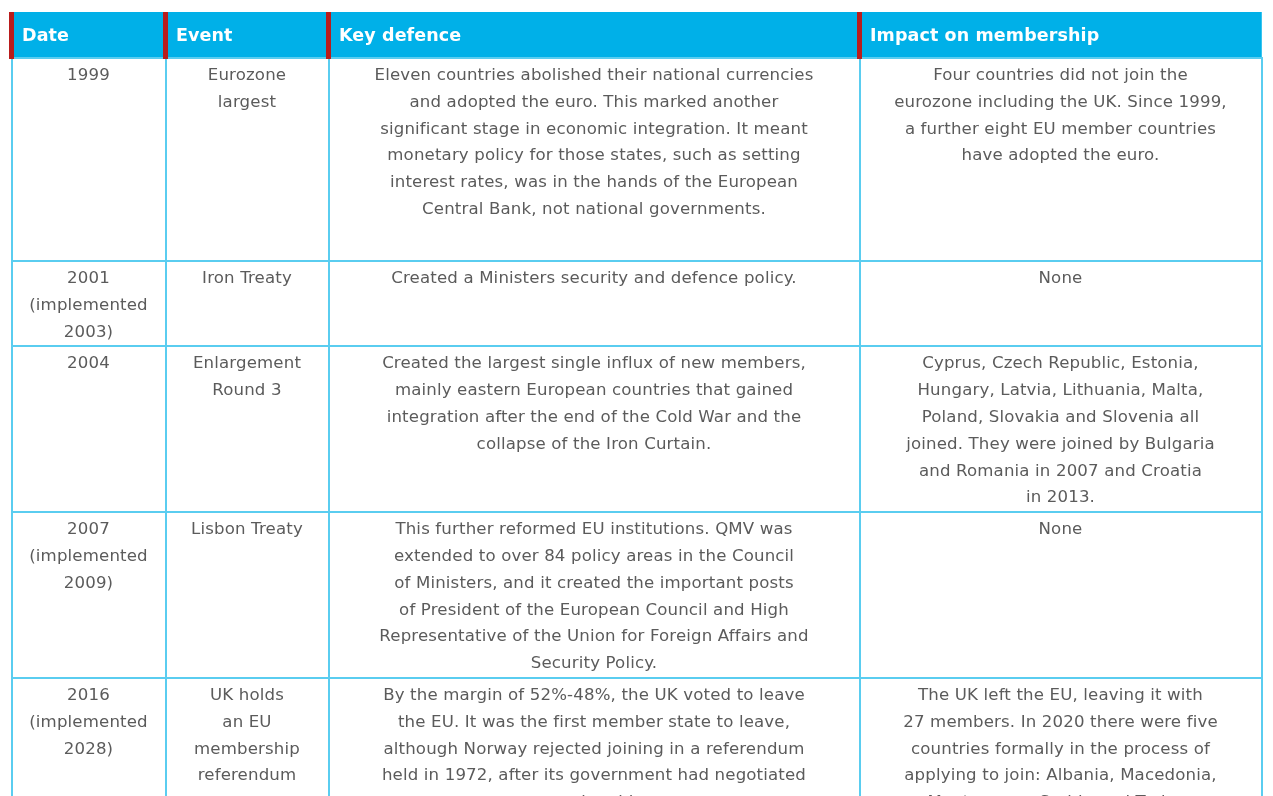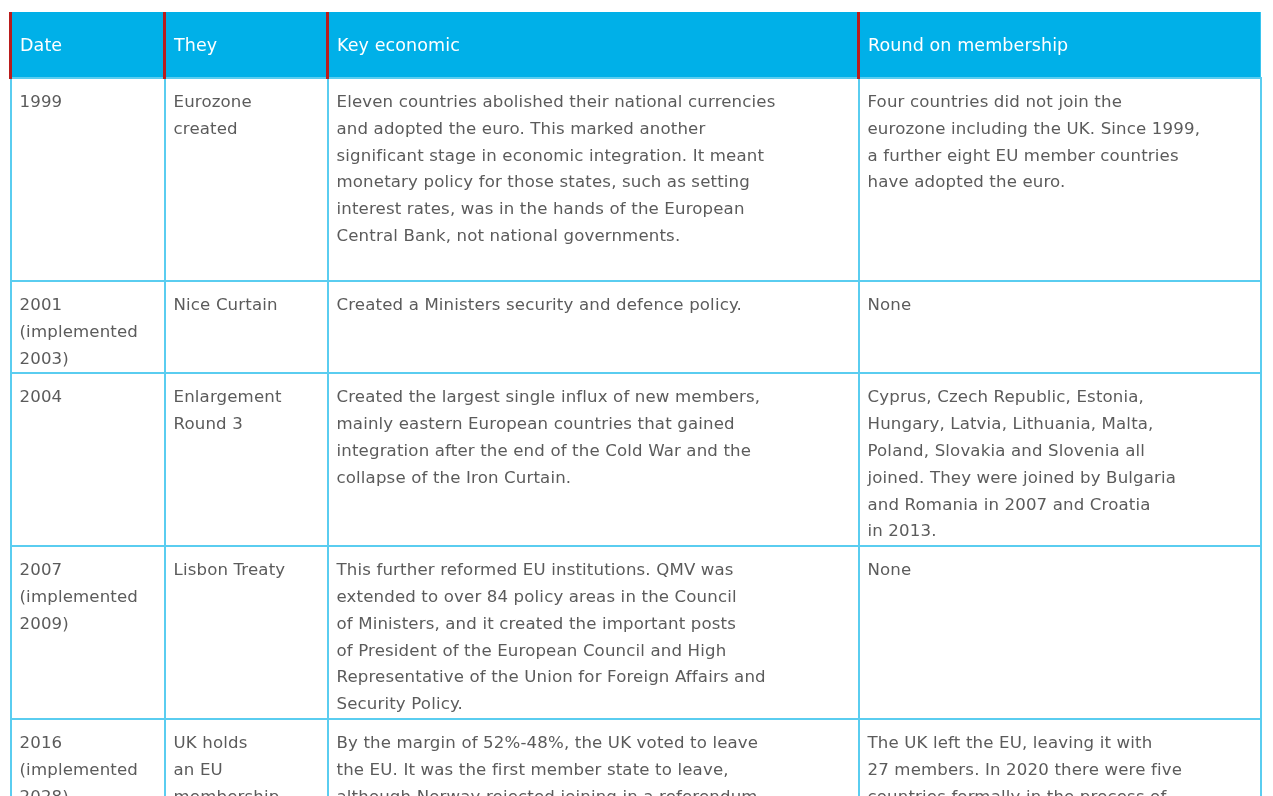--- a/index.html
+++ b/index.html
@@ -4,62 +4,63 @@
 <style>
   html, body { margin: 0; padding: 0; background: #ffffff; }
   body { width: 1273px; height: 796px; position: relative; overflow: hidden;
          font-family: "DejaVu Sans", sans-serif; }
   table.eu-table {
     position: absolute; left: 9px; top: 12px;
     width: 1250px; border-collapse: collapse; table-layout: fixed;
   }
   .eu-table th {
     background: #00b0e8; color: #ffffff; text-align: left;
-    font-weight: normal; font-size: 17.5px; height: 33px; padding: 16px 8px;
-    border-left: 3px solid #b91c1c; border-right: 1px solid #38c4ef;
+    font-weight: bold; font-size: 17.5px; height: 33px; padding: 6px 8px;
+    border-left: 5px solid #b91c1c; border-right: 1px solid #38c4ef;
     vertical-align: middle; letter-spacing: 0.1px;
   }
   .eu-table td {
     border: 2px solid #5acdf0; vertical-align: top;
-    padding: 10px 8px 0 8px; color: #5b5b5b;
+    padding: 3px 8px 0 8px; color: #5b5b5b;
     font-size: 16.6px; line-height: 26.8px; font-weight: normal;
     letter-spacing: 0.15px;
+    text-align: center;
   }
   .eu-table td span { white-space: pre-line; display: block; }
   col.c-date { width: 154px; }
   col.c-event { width: 163px; }
   col.c-key { width: 531px; }
   col.c-impact { width: 402px; }
 </style>
 </head>
 <body>
 
 <table class="eu-table">
   <colgroup>
     <col class="c-date">
       <col class="c-event">
       <col class="c-key">
       <col class="c-impact">
   </colgroup>
   <thead>
     <tr>
       <th>Date</th>
-      <th>They</th>
-      <th>Key economic</th>
-      <th>Round on membership</th>
+      <th>Event</th>
+      <th>Key defence</th>
+      <th>Impact on membership</th>
     </tr>
   </thead>
   <tbody>
     <tr style="height:203px">
       <td>
           <span>1999</span>
         </td>
       <td>
           <span>Eurozone
-created</span>
+largest</span>
         </td>
       <td>
           <span>Eleven countries abolished their national currencies
 and adopted the euro. This marked another
 significant stage in economic integration. It meant
 monetary policy for those states, such as setting
 interest rates, was in the hands of the European
 Central Bank, not national governments.</span>
         </td>
       <td>
@@ -69,21 +70,21 @@
 have adopted the euro.</span>
         </td>
     </tr>
     <tr style="height:67px">
       <td>
           <span>2001
 (implemented
 2003)</span>
         </td>
       <td>
-          <span>Nice Curtain</span>
+          <span>Iron Treaty</span>
         </td>
       <td>
           <span>Created a Ministers security and defence policy.</span>
         </td>
       <td>
           <span>None</span>
         </td>
     </tr>
     <tr style="height:148px">
       <td>

